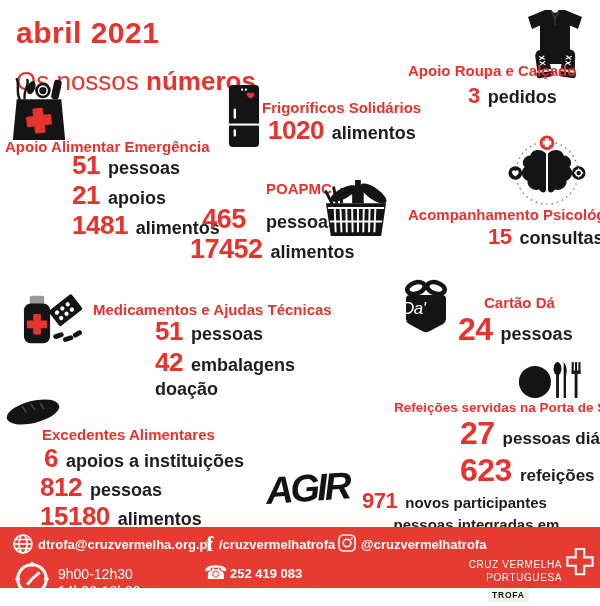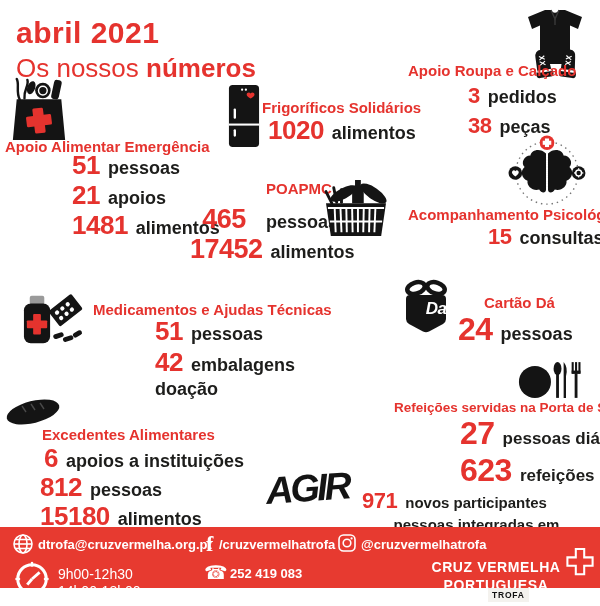--- a/index.html
+++ b/index.html
@@ -3,50 +3,50 @@
 <meta charset="utf-8">
 <style>
   *{margin:0;padding:0;box-sizing:border-box}
   html,body{background:#fff}
   body{font-family:"Liberation Sans",sans-serif;-webkit-font-smoothing:antialiased}
   #canvas{position:relative;width:600px;height:606px;background:#fff;overflow:hidden;
           --red:#e5332e;--ink:#1d1d1b;--footer:#e73a30}
   .abs{position:absolute}
   
   .h-title{font-size:30px;font-weight:700;color:var(--red);letter-spacing:.5px}
-  .h-sub{font-size:26px;color:var(--red);margin-top:3px}
+  .h-sub{font-size:26px;color:var(--red);margin-top:16px}
   .h-sub .reg{font-weight:400}
   .h-sub .bold{font-weight:700}
   
   .sec-title{color:var(--red);font-weight:700;font-size:15px;white-space:nowrap}
   .sec-title.sm{font-size:13.5px}
   .stats{display:flex;flex-direction:column;gap:4px}
   .stat{display:flex;align-items:baseline;gap:8px;white-space:nowrap}
   .num{color:var(--red);font-weight:700;font-size:26px;line-height:1;letter-spacing:-.5px}
   .num.sm{font-size:22px}
   .num.md{font-size:32px}
   .num.lg{font-size:28px}
   .lbl{color:var(--ink);font-weight:700;font-size:18px;line-height:1.05}
   .lbl.sm{font-size:15px}
   .lbl.xs{font-size:17px}
   .lbl.wrap{white-space:normal;width:170px}
   .ralign .num{min-width:68px;text-align:center}
   
   .agir{font-size:38px;font-weight:700;font-style:italic;color:#141414;
         letter-spacing:-3px;transform:rotate(-4deg);transform-origin:left center}
   
-  .gift-txt{position:absolute;left:0;top:21px;width:48px;text-align:right;color:#fff;
-            font-weight:700;font-style:italic;font-size:17px;letter-spacing:-.5px}
+  .gift-txt{position:absolute;left:0;top:21px;width:48px;text-align:left;color:#fff;
+            font-weight:400;font-style:italic;font-size:17px;letter-spacing:-.5px}
   
   .footer{left:0;top:527px;width:600px;height:61px;background:var(--footer);color:#fff}
   .f-txt{font-weight:700;font-size:13px;color:#fff;white-space:nowrap}
   .f-hours{font-weight:400;font-size:14px;line-height:1.2;color:#ffffff}
   .fb-f{font-family:"Liberation Serif",serif;font-weight:700;font-size:22px;line-height:1;color:#fff}
   .phone-glyph{font-size:19px;line-height:1;color:#fff}
-  .cvp{font-weight:700;font-size:14px;letter-spacing:.6px;line-height:1.25;text-align:center;color:#fff}
+  .cvp{font-weight:400;font-size:10px;letter-spacing:.6px;line-height:1.25;text-align:right;color:#fff}
   .trofa{background:#f4f2ee;color:#111;font-weight:700;font-size:8.5px;letter-spacing:.8px;
          padding:2px 4px;display:inline-block}
 </style>
 </head>
 <body>
 
 <div id="canvas">
 
   <div class="abs" style="left:16px;top:16px">
     <div class="h-title">abril 2021</div>
@@ -165,24 +165,20 @@
         <line x1="10" y1="17" x2="16" y2="21"></line>
           <line x1="16" y1="17" x2="10" y2="21"></line>
       </g>
     </g>
   </svg>
   <div class="abs sec-title" style="left:408px;top:62px">Apoio Roupa e Calçado</div>
   <div class="abs stats" style="left:468px;top:85px;gap:8px">
     <div class="stat">
       <span class="num sm">3</span>
       <span class="lbl">pedidos</span>
-    </div>
-    <div class="stat">
-      <span class="num sm">38</span>
-      <span class="lbl">peças</span>
     </div>
   </div>
 
   <svg class="abs" style="left:508px;top:134px" width="78" height="74" viewBox="0 0 80 76">
     <circle cx="40" cy="40" r="32" fill="none" stroke="#777" stroke-width="1.4" stroke-dasharray="1.5 4"></circle>
     <path id="hemi" d="M39 20 C33 14 24 16 23 22 C16 22 13 30 17 34 C12 38 14 46 20 48 C19 54 26 59 32 57 C34 61 39 61 39 57 Z" fill="#141414"></path>
     <use href="#hemi" transform="translate(80 0) scale(-1 1)"></use>
     <circle cx="40" cy="9" r="7.5" fill="#e5332e"></circle>
     <rect x="37.9" y="4.6" width="4.2" height="8.8" fill="#fff"></rect>
     <rect x="35.6" y="6.9" width="8.8" height="4.2" fill="#fff"></rect>

